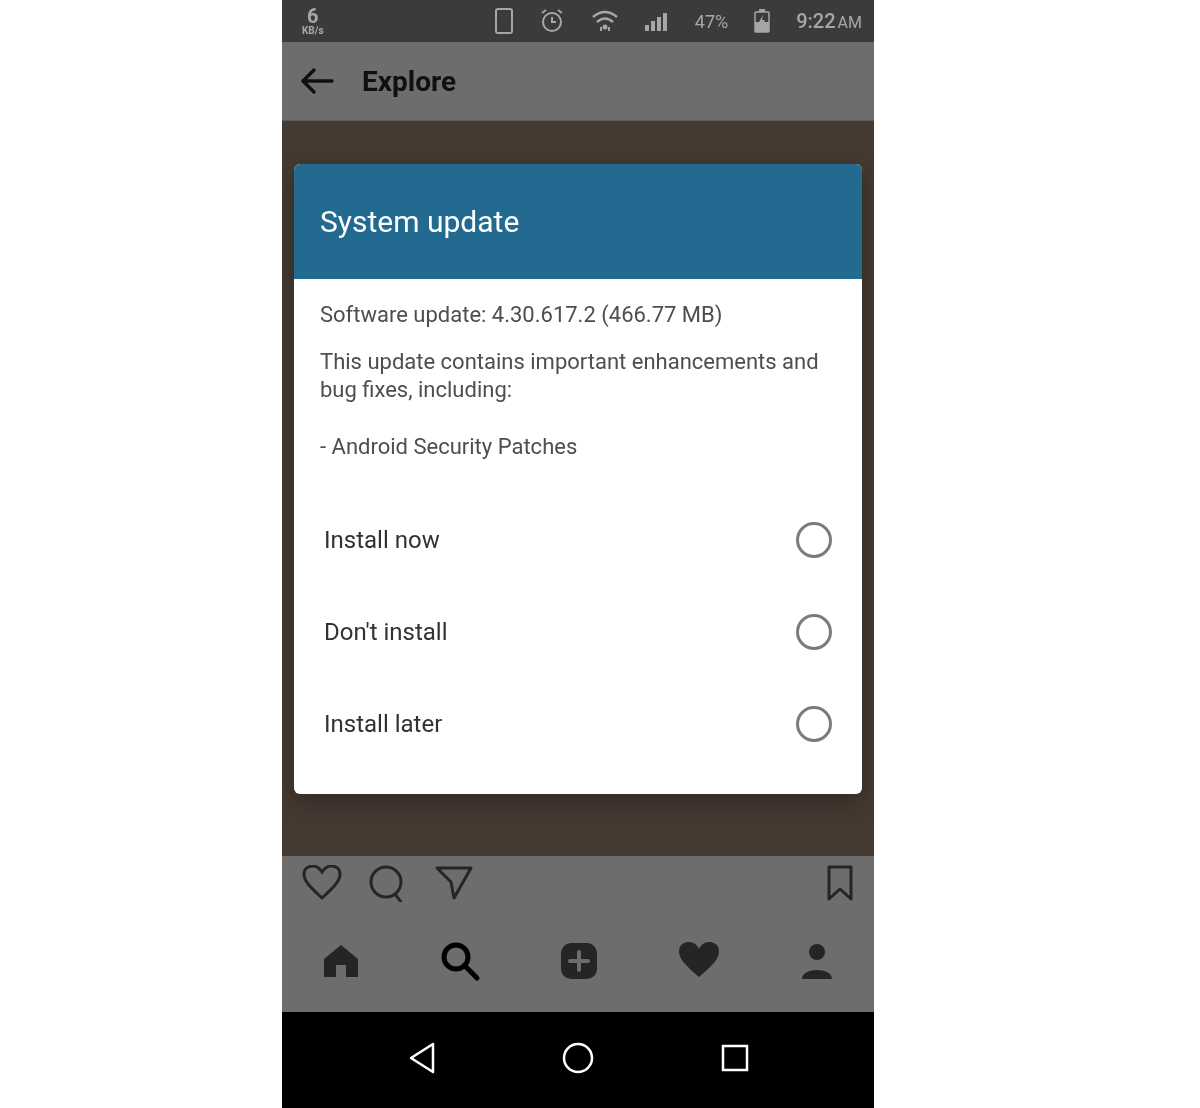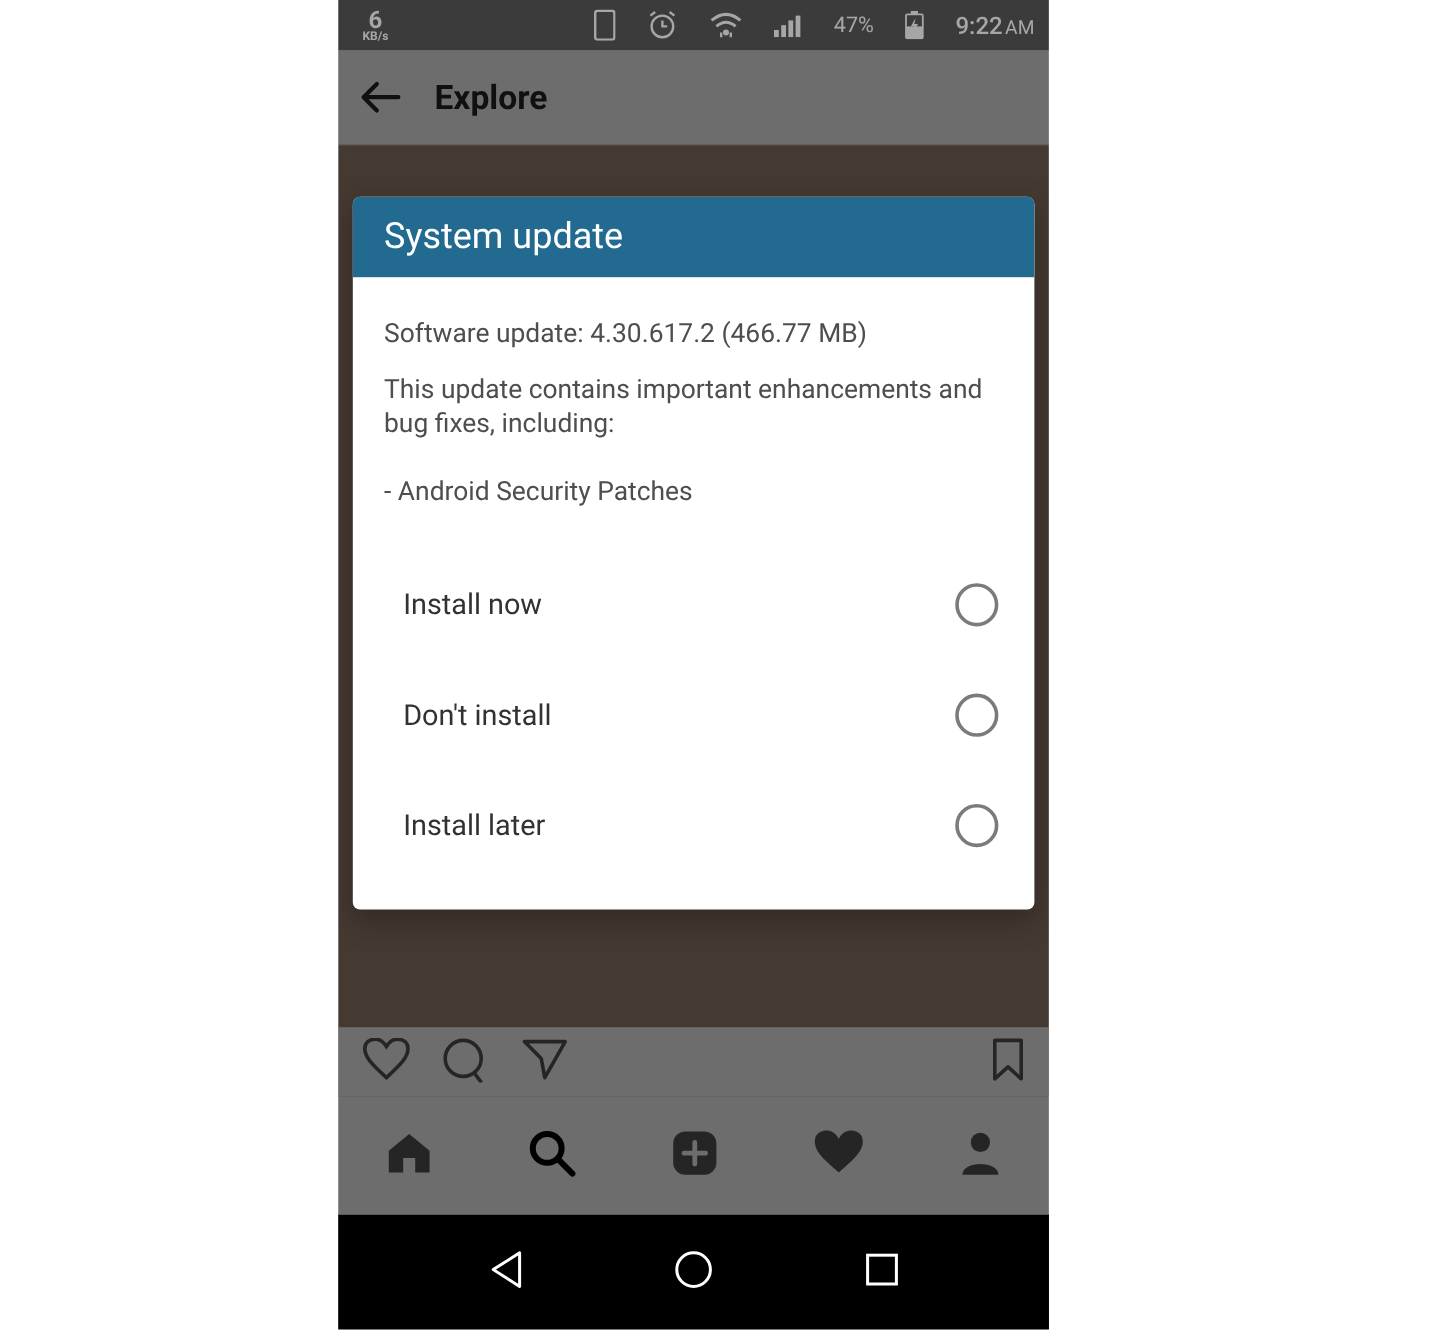--- a/index.html
+++ b/index.html
@@ -105,34 +105,33 @@
       right: 12px;
       top: 164px;
       background: #fff;
       border-radius: 6px;
       overflow: hidden;
       box-shadow: 0 8px 24px rgba(0,0,0,0.3);
     }
     .modal-header {
       background: #226a8f;
       color: #fff;
-      padding: 16px 26px;
+      padding: 40px 26px;
       font-size: 30px;
       font-weight: 400;
     }
     .modal-body {
-      padding: 34px 26px 8px;
+      padding: 22px 26px 8px;
       color: #4e4e4e;
       font-size: 22px;
       line-height: 1.3;
     }
     .modal-body p { margin-bottom: 18px; }
     .modal-options {
       padding: 6px 26px 24px;
-      margin-left: 12px;
     }
     .option {
       display: flex;
       justify-content: space-between;
       align-items: center;
       padding: 28px 4px;
       cursor: pointer;
     }
     .option-label { font-size: 24px; color: #323232; }
     .radio {

